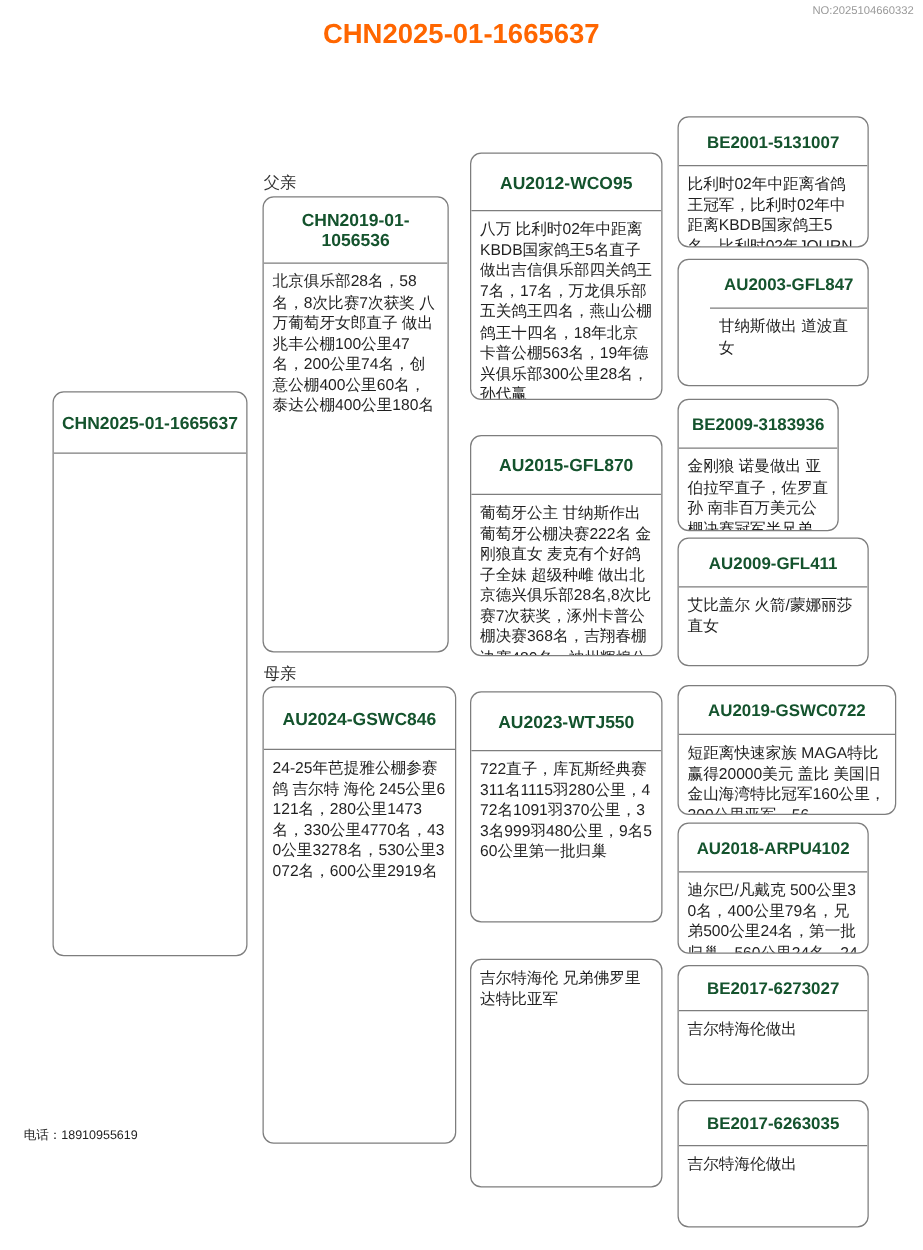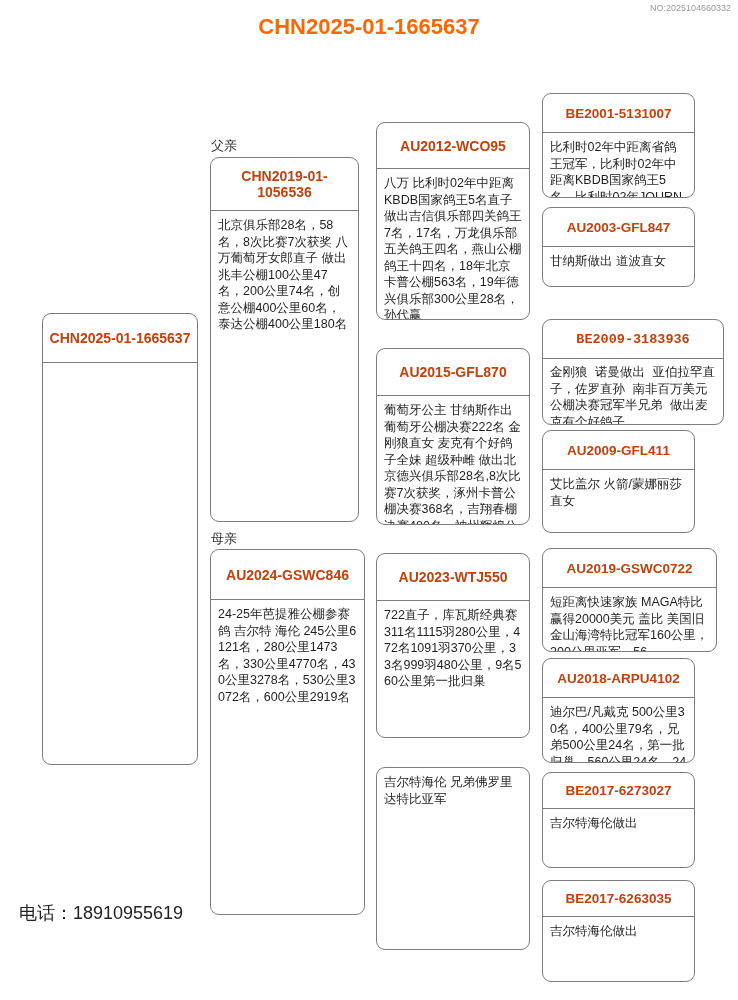--- a/index.html
+++ b/index.html
@@ -21,31 +21,31 @@
     position:absolute; font-size:13px; color:#333333;
   }
   .box {
     position:absolute; background:#ffffff;
     border:1.5px solid #7d7d7d; border-radius:9px;
     overflow:hidden;
   }
   .box-head {
     display:flex; align-items:center; justify-content:center;
     border-bottom:1.5px solid #7d7d7d;
-    color:#c2410c; font-weight:bold; font-size:14px;
+    color:#14532d; font-weight:bold; font-size:14px;
     padding:0 4px; text-align:center;
   }
   .box-head.small { font-size:13.5px; }
   .box-body {
     padding:6px 7px; font-size:12.5px; line-height:1.32; color:#1f1f1f;
     word-break:break-all; text-align:left;
   }
   .phone {
     position:absolute; left:19px; top:901px;
-    font-size:18px; color:#222222;
+    font-size:10px; color:#222222;
   }
 </style>
 </head>
 <body>
 
 <div class="page">
 
   <div class="doc-no">NO:2025104660332</div>
   <div class="main-title">CHN2025-01-1665637</div>
 
@@ -83,26 +83,26 @@
 
   <div class="box" style="left:376px; top:767px; width:154px; height:183px;">
     <div class="box-body">吉尔特海伦 兄弟佛罗里达特比亚军</div>
   </div>
 
   <div class="box" style="left:542px; top:93px; width:153px; height:105px;">
     <div class="box-head small" style="height:39px;">BE2001-5131007</div>
     <div class="box-body">比利时02年中距离省鸽王冠军，比利时02年中距离KBDB国家鸽王5名，比利时02年JOURNAL DUIVE</div>
   </div>
 
-  <div class="box" style="left:542px; top:207px; width:153px; height:80px;">
+  <div class="box" style="left:542px; top:207px; width:153px; height:102px;padding-left:25px;">
     <div class="box-head small" style="height:39px;">AU2003-GFL847</div>
     <div class="box-body">甘纳斯做出 道波直女</div>
   </div>
 
-  <div class="box" style="left:542px; top:319px; width:182px; height:106px;font-family:Liberation Mono, monospace;">
+  <div class="box" style="left:542px; top:319px; width:129px; height:106px;">
     <div class="box-head small" style="height:39px;">BE2009-3183936</div>
     <div class="box-body">金刚狼 诺曼做出 亚伯拉罕直子，佐罗直孙 南非百万美元公棚决赛冠军半兄弟 做出麦克有个好鸽子</div>
   </div>
 
   <div class="box" style="left:542px; top:430px; width:153px; height:103px;">
     <div class="box-head small" style="height:39px;">AU2009-GFL411</div>
     <div class="box-body">艾比盖尔 火箭/蒙娜丽莎直女</div>
   </div>
 
   <div class="box" style="left:542px; top:548px; width:175px; height:104px;">

